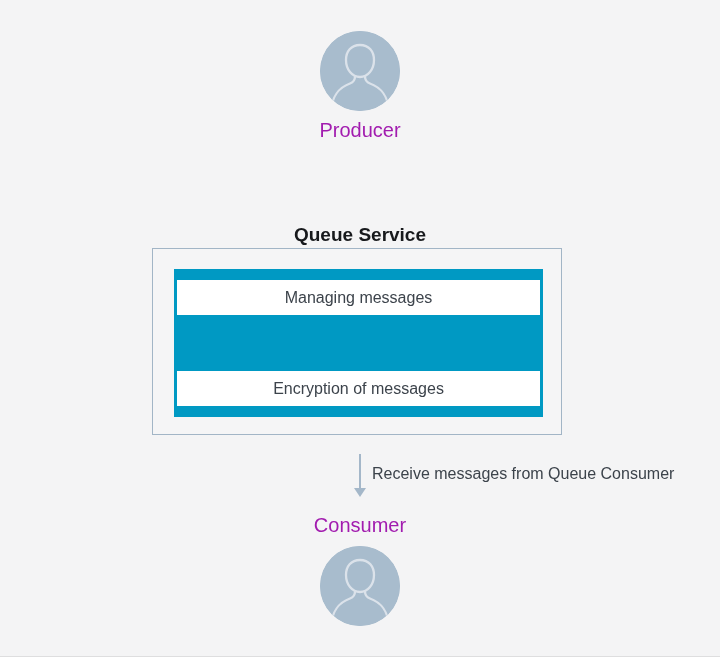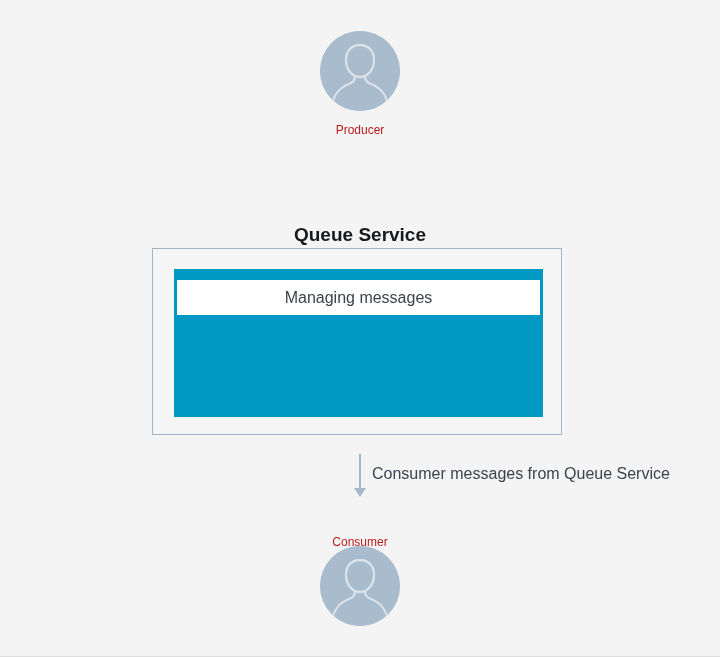--- a/index.html
+++ b/index.html
@@ -27,26 +27,26 @@
   }
   .avatar svg { display: block; }
   .avatar-producer { left: 320px; top: 31px; }
   .avatar-consumer { left: 320px; top: 546px; }
 
   
   .center-label {
     position: absolute;
     left: 0; right: 0;
     text-align: center;
-    font-size: 12px;
+    font-size: 20px;
     line-height: 20px;
-    color: #b91c1c;
+    color: #a21caf;
   }
   .label-producer { top: 120px; }
-  .label-consumer { top: 515px; margin-top: 17px; }
+  .label-consumer { top: 515px; }
 
   
   .flow {
     position: absolute;
     left: 0; right: 0;
     height: 44px;
   }
   .flow-send    { top: 156px; }
   .flow-receive { top: 453px; }
   .flow .arrow {
@@ -120,29 +120,30 @@
     </svg>
   </div>
   <div class="center-label label-producer">Producer</div>
 
 
   <div class="qs-title">Queue Service</div>
 
   <div class="outer-box">
     <div class="teal-box">
       <div class="feature-bar">Managing messages</div>
+      <div class="feature-bar">Encryption of messages</div>
     </div>
   </div>
 
   <div class="flow flow-receive">
     <svg class="arrow" width="14" height="44" viewBox="0 0 14 44">
       <line x1="7" y1="1" x2="7" y2="35" stroke="#a4b7c9" stroke-width="2"></line>
       <polygon points="1,35 13,35 7,44" fill="#a4b7c9"></polygon>
     </svg>
-    <span class="flow-label">Consumer messages from Queue Service</span>
+    <span class="flow-label">Receive messages from Queue Consumer</span>
   </div>
 
   <div class="center-label label-consumer">Consumer</div>
   <div class="avatar avatar-consumer">
     <svg width="80" height="80" viewBox="0 0 80 80">
       <circle cx="40" cy="40" r="40" fill="#a8bccd"></circle>
       <g fill="none" stroke="#dbe2ea" stroke-width="2.3" stroke-linecap="round">
         <path d="M40,14 C49,14 54,20.5 54,29 C54,33.5 52.5,38 50,41 C47.5,44 44,46 40,46 C36,46 32.5,44 30,41 C27.5,38 26,33.5 26,29 C26,20.5 31,14 40,14 Z"></path>
         <path d="M11,84 C11,63 20.5,56 30,52.5 C33.5,51.2 35,49 35,45.5"></path>
         <path d="M45,45.5 C45,49 46.5,51.2 50,52.5 C59.5,56 69,63 69,84"></path>

